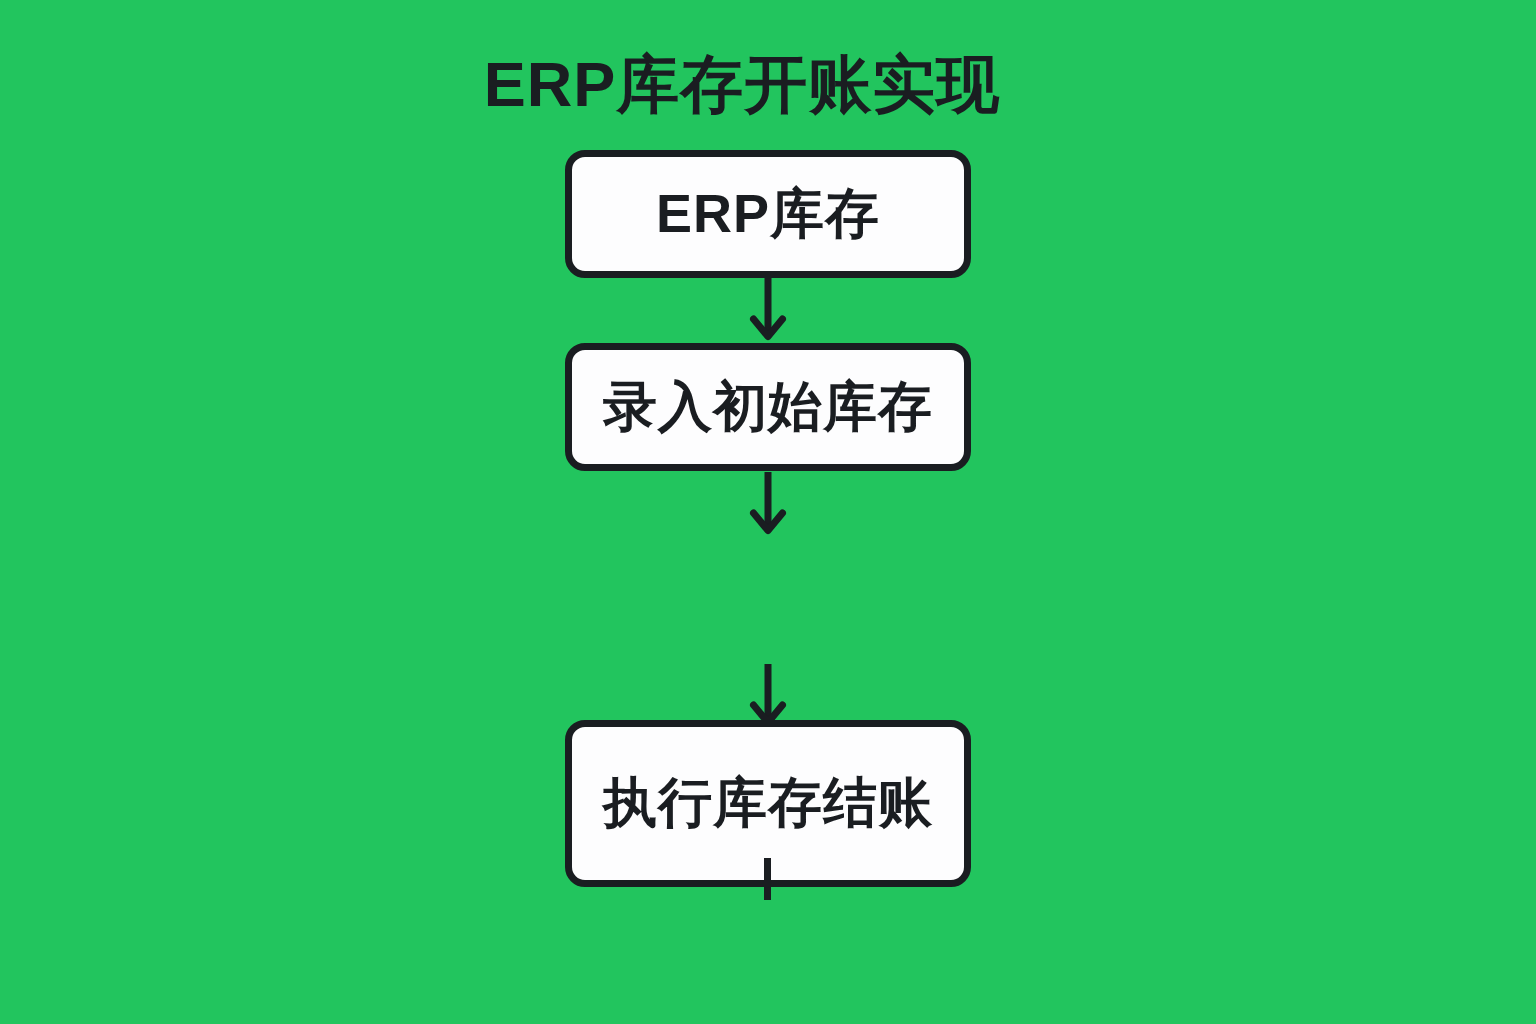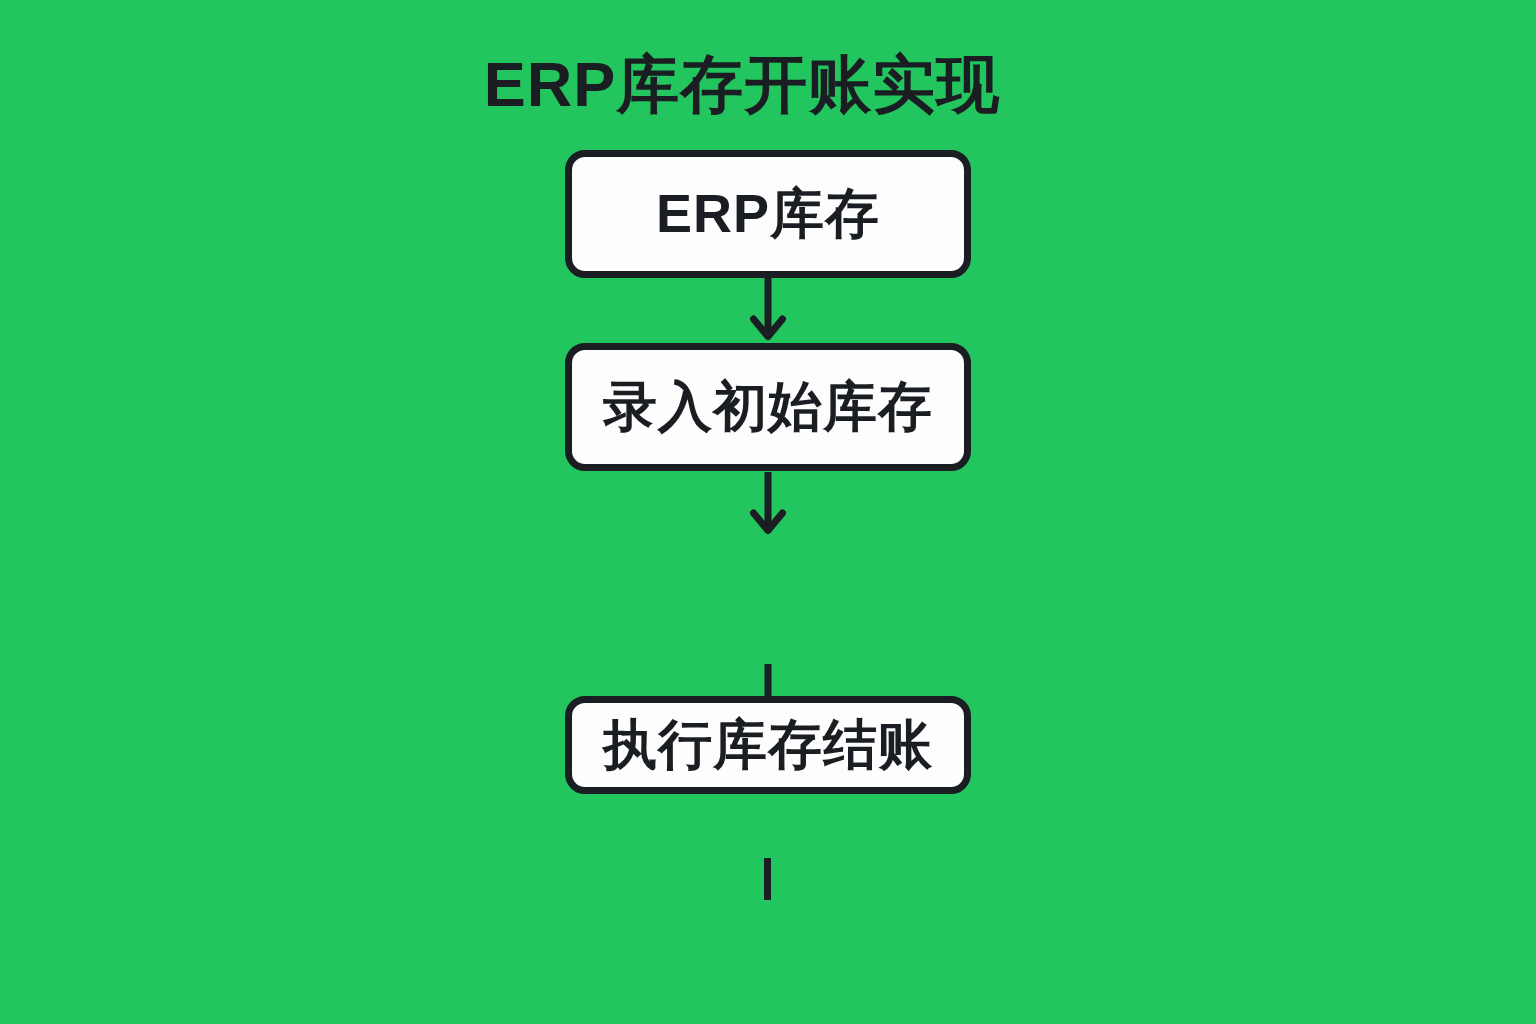--- a/index.html
+++ b/index.html
@@ -17,21 +17,21 @@
   .node{
     position:absolute;left:565px;width:406px;height:128px;
     box-sizing:border-box;background:#fdfdfe;
     border:7px solid #1a1d21;border-radius:20px;
     display:flex;align-items:center;justify-content:center;
     font-size:54px;font-weight:700;letter-spacing:1px;white-space:nowrap;
   }
   .n1{top:150px}
   .n2{top:343px}
   .n3{top:538px}
-  .n4{top:696px;height:98px}
+  .n4{top:720px;height:167px}
   .n5{top:898px;height:115px}
   .conn{position:absolute;left:738px;width:60px;height:66px;}
   .c1{top:278px}
   .c2{top:472px}
   .c3{top:664px}
   .vline{position:absolute;left:764px;top:858px;width:7px;height:42px;background:#1a1d21;}
   .conn svg{display:block;width:60px;height:66px;}
 </style>
 </head>
 <body>

